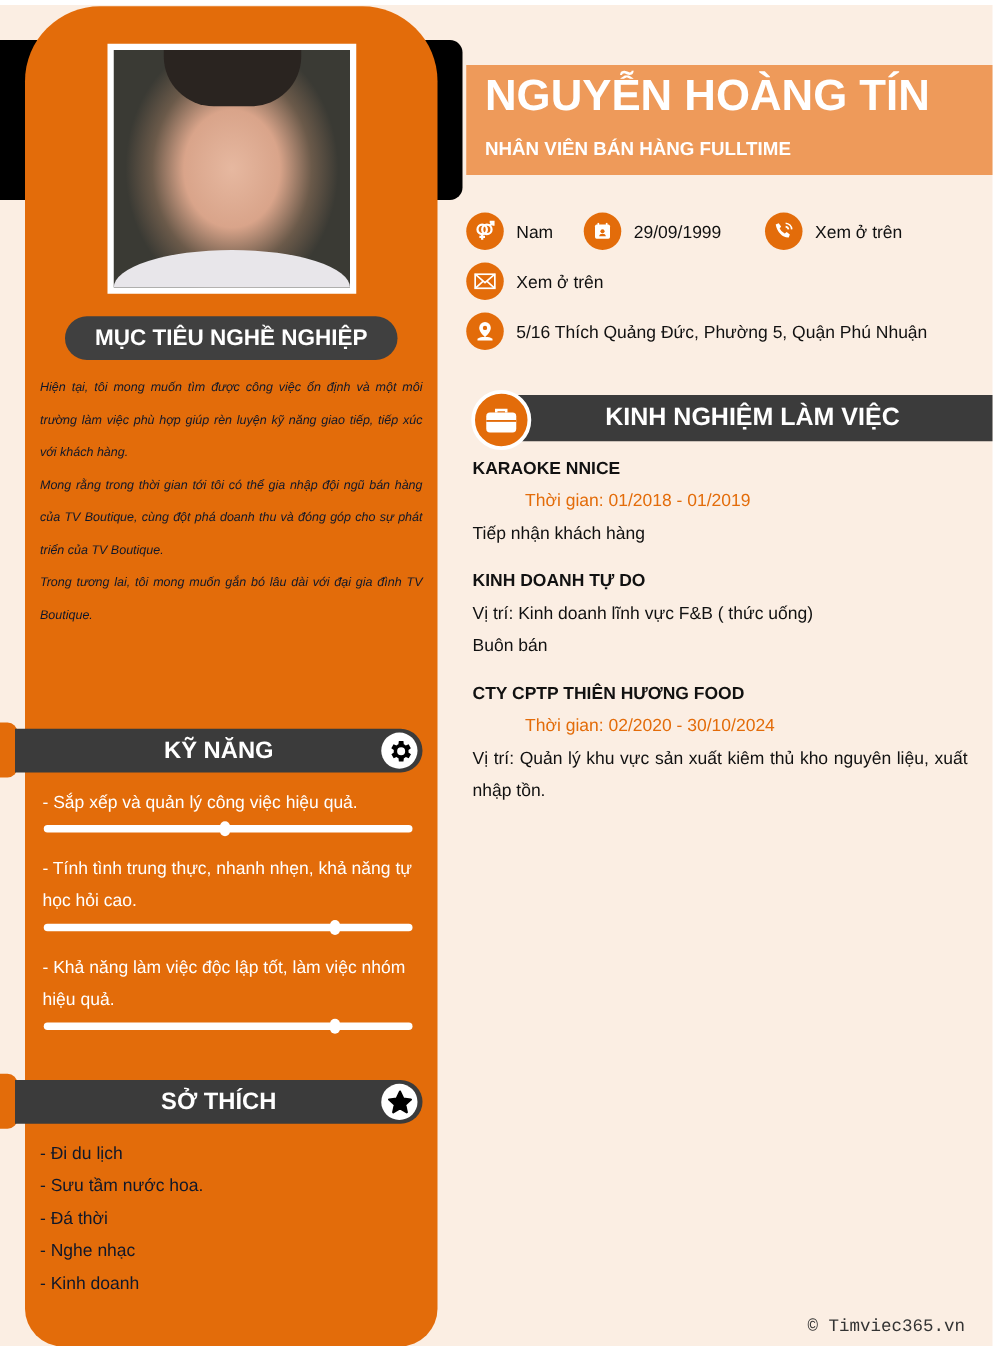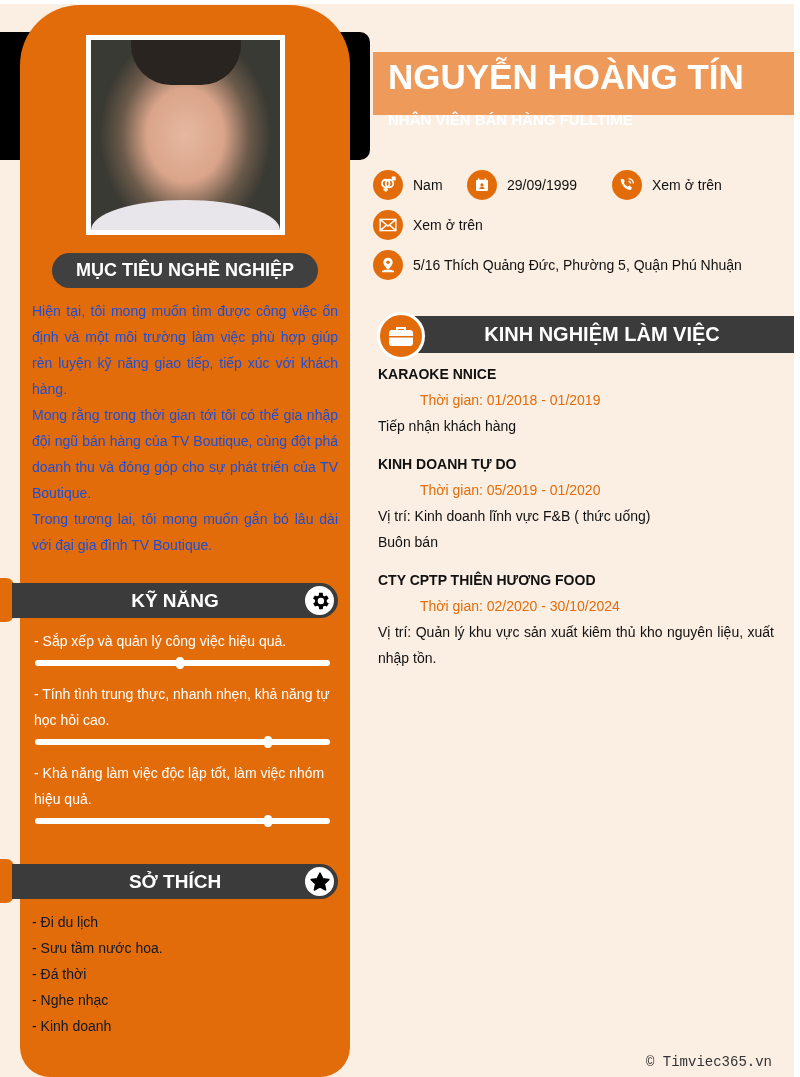--- a/index.html
+++ b/index.html
@@ -43,21 +43,21 @@
     position: absolute; left: 0; bottom: 0; width: 100%; height: 30px;
     background: #e8e6ea; border-radius: 50% 50% 0 0 / 100% 100% 0 0;
   }
   .pill-title {
     position: absolute; left: 52px; top: 253px; width: 266px; height: 35px;
     background: #404040; color: #fff; border-radius: 18px;
     font-weight: bold; font-size: 18px; text-align: center; line-height: 35px;
   }
   .objective {
     position: absolute; left: 32px; top: 298px; width: 306px;
-    color: #1d4ed8; font-size: 14px; line-height: 26px; text-align: justify;
+    color: #0f172a; font-size: 10px; line-height: 26px; text-align: justify; font-style: italic;
   }
   .sec-header {
     position: absolute; left: 12px; width: 326px; height: 35px;
     background: #3b3b3b; color: #fff;
     border-radius: 0 18px 18px 0;
     font-weight: bold; font-size: 19px; text-align: center; line-height: 35px;
   }
   .sec-tab {
     position: absolute; left: 0; width: 14px; height: 44px; background: #e36c0a;
     border-radius: 0 8px 8px 0;
@@ -73,21 +73,21 @@
   .bar {
     position: absolute; left: 35px; width: 295px; height: 6px; background: #fff; border-radius: 3px;
   }
   .bar-knob {
     position: absolute; top: -3px; width: 8px; height: 12px; background: #fff; border-radius: 4px;
   }
   .hobbies {
     position: absolute; left: 32px; top: 909px; color: #0f172a; font-size: 14px; line-height: 26px;
   }
   .name-box {
-    position: absolute; left: 373px; top: 52px; width: 421px; height: 63px;
+    position: absolute; left: 373px; top: 52px; width: 421px; height: 88px;
     background: #ee9a5a;
   }
   .name {
     position: absolute; left: 15px; top: 5px; color: #fff; font-weight: bold; font-size: 35px;
   }
   .job {
     position: absolute; left: 15px; top: 59px; color: #fff; font-weight: bold; font-size: 15px;
   }
   .info {
     position: absolute; display: flex; align-items: center; font-size: 14px; color: #111;
@@ -249,21 +249,20 @@
 </div>
 
 <div class="exp-list">
   <div class="exp-item">
     <div class="exp-company">KARAOKE NNICE</div>
     <div class="exp-time">Thời gian: 01/2018 - 01/2019</div>
     <div class="exp-text">Tiếp nhận khách hàng</div>
   </div>
   <div class="exp-item">
     <div class="exp-company">KINH DOANH TỰ DO</div>
-    <div class="exp-time">Thời gian: 05/2019 - 01/2020</div>
     <div class="exp-text">Vị trí: Kinh doanh lĩnh vực F&amp;B ( thức uống)</div>
     <div class="exp-text">Buôn bán</div>
   </div>
   <div class="exp-item">
     <div class="exp-company">CTY CPTP THIÊN HƯƠNG FOOD</div>
     <div class="exp-time">Thời gian: 02/2020 - 30/10/2024</div>
     <div class="exp-text">Vị trí: Quản lý khu vực sản xuất kiêm thủ kho nguyên liệu, xuất nhập tồn.</div>
   </div>
 </div>
 

